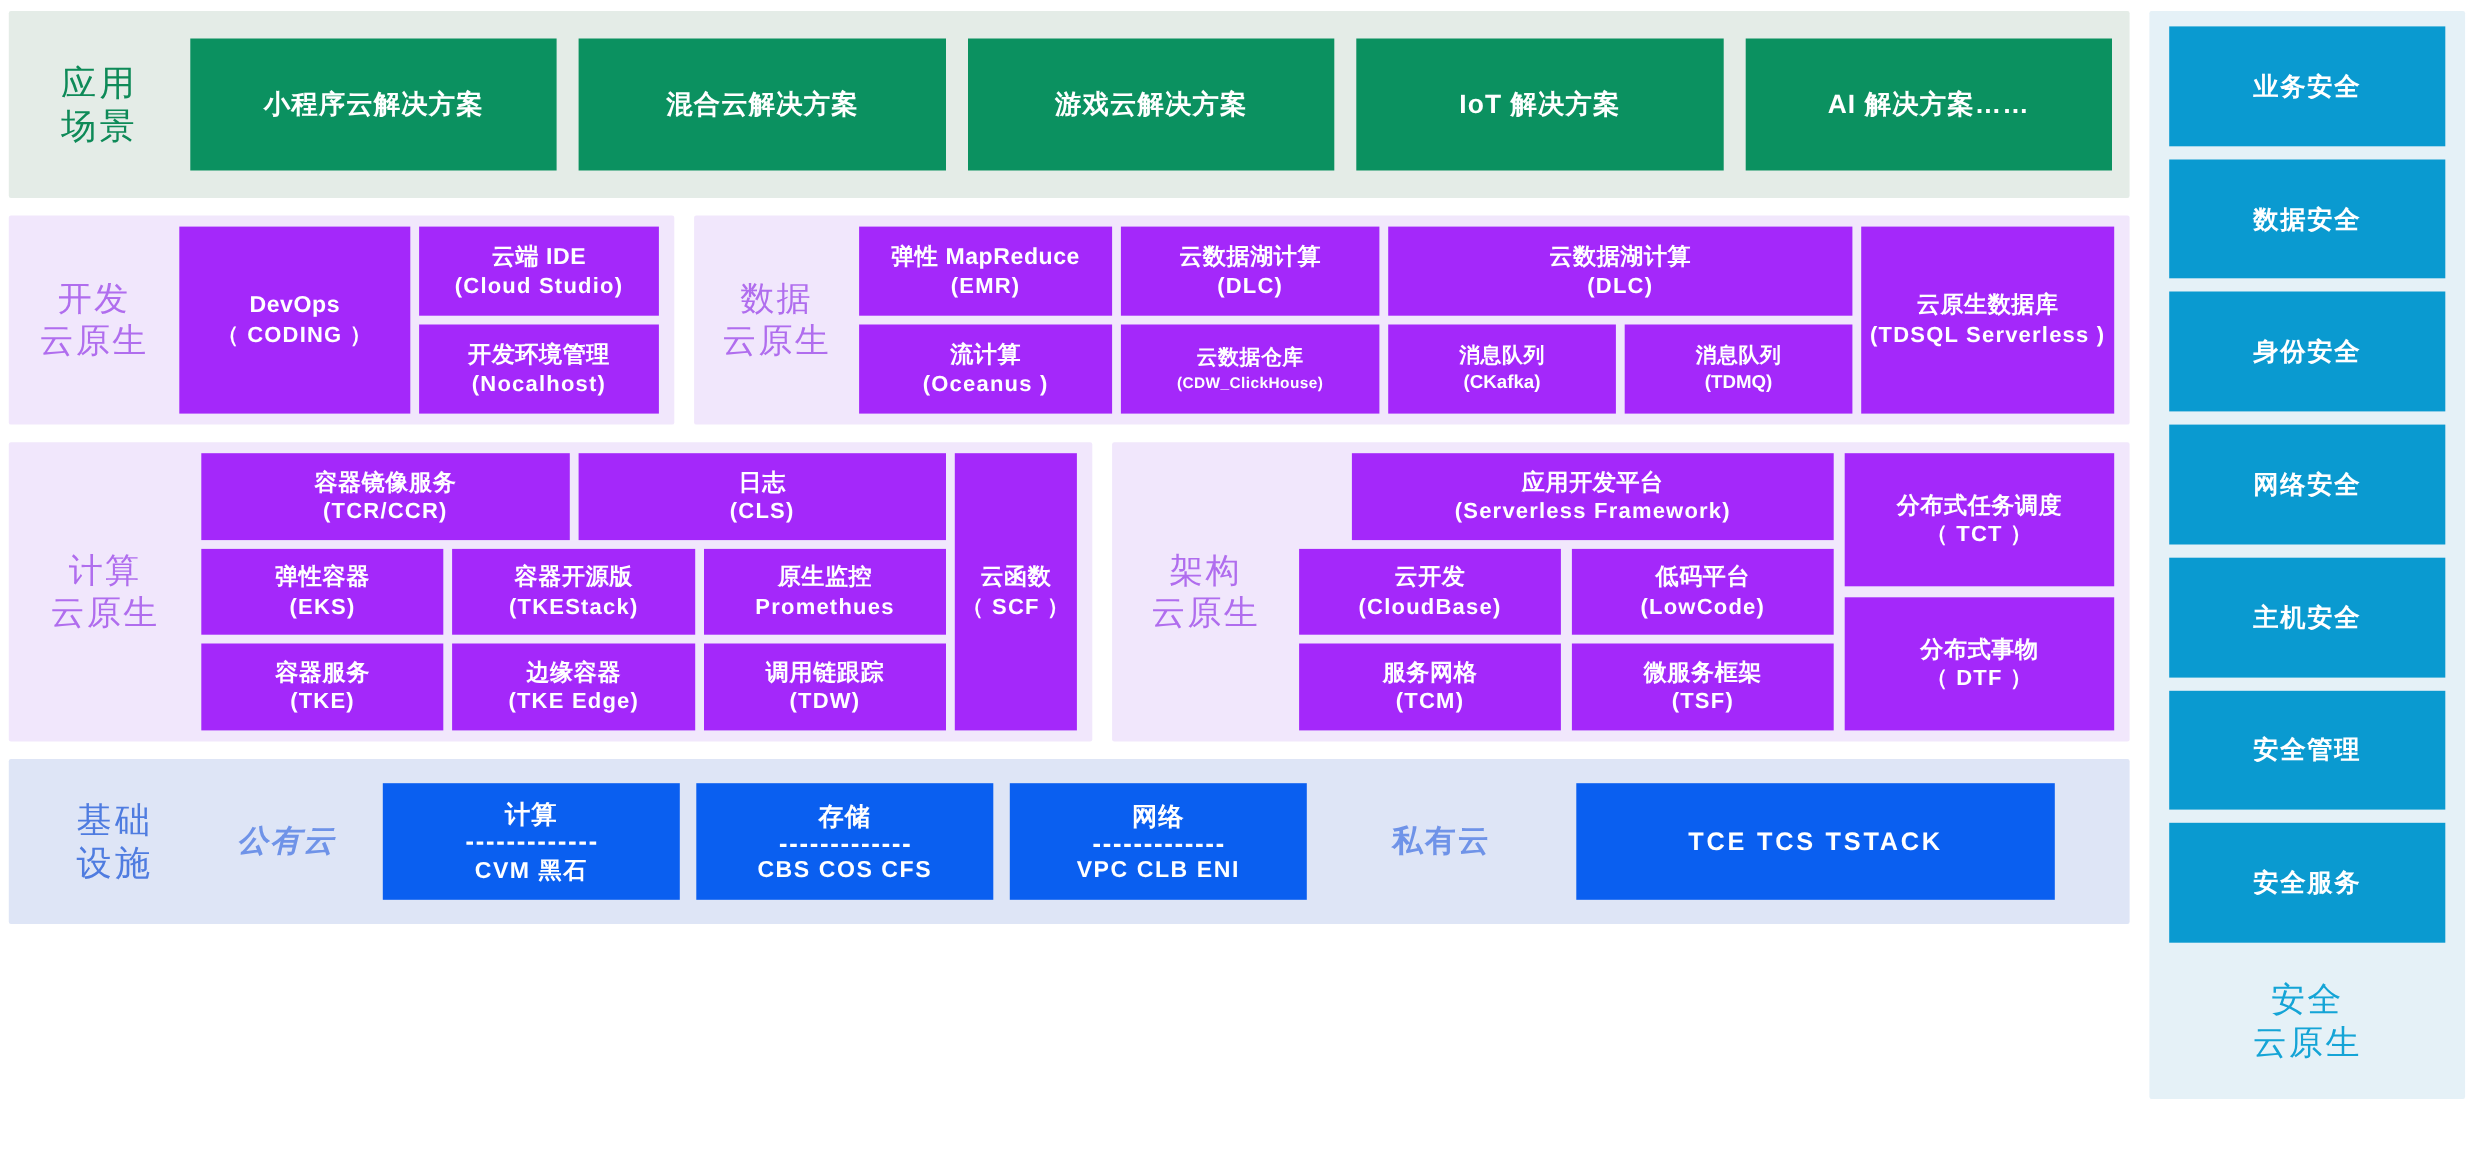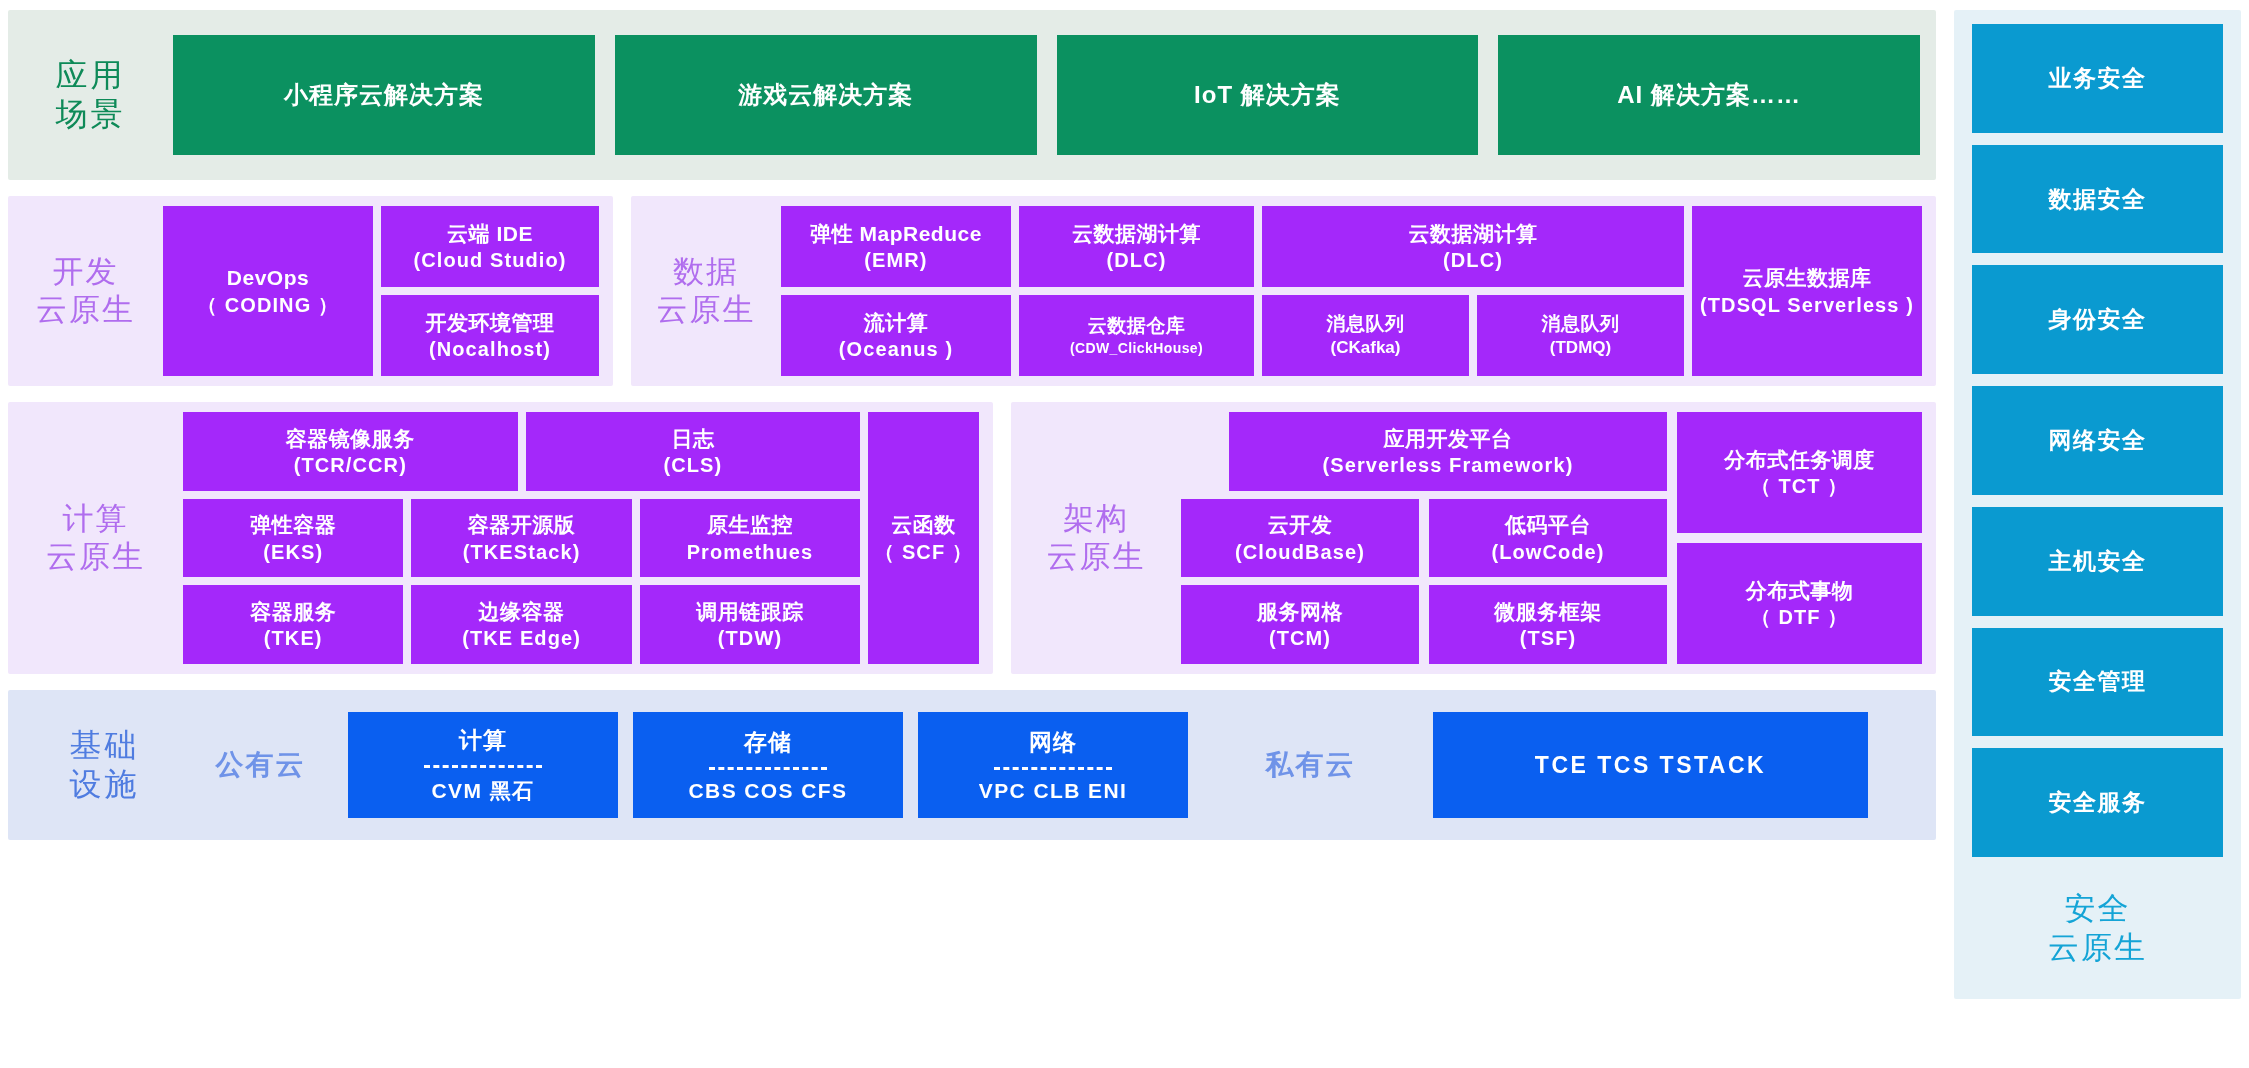--- a/index.html
+++ b/index.html
@@ -131,21 +131,21 @@
   .p-arch .sf { flex: 1; margin-left: 48px; }
 
   
   .row-infra { background: #dee5f6; height: 150px; padding: 8px 14px 8px 0; }
   .row-infra .band-label { width: 165px; font-size: 32px; color: #4f7ce0; letter-spacing: 3px; font-weight: 400; padding-left: 28px;}
   .infra-body { flex: 1; display: flex; align-items: stretch; gap: 0; padding: 14px 0; }
   .cloud-tag {
     display: flex; align-items: center; justify-content: center;
     font-size: 28px; font-weight: 700; color: #6f93e8; letter-spacing: 2px;
   }
-  .cloud-tag.public  { flex: 0 0 175px; }
+  .cloud-tag.public  { flex: 0 0 175px; font-style: italic; }
   .cloud-tag.private { flex: 0 0 245px; }
   .infra-box {
     background: #0a5ff0; color: #fff;
     display: flex; flex-direction: column;
     align-items: center; justify-content: center;
     text-align: center;
   }
   .infra-box .t { font-size: 23px; font-weight: 700; letter-spacing: 1px; }
   .infra-box .dash {
     width: 118px; border-top: 3px dashed #ffffff;
@@ -192,20 +192,21 @@
 
     <div class="band row-app">
       <div class="band-label">
         <span>
           <span>应用</span><br>
           <span>场景</span>
         </span>
       </div>
       <div class="app-boxes">
         <div class="app-box">小程序云解决方案</div>
+        <div class="app-box">混合云解决方案</div>
         <div class="app-box">游戏云解决方案</div>
         <div class="app-box">IoT 解决方案</div>
         <div class="app-box">AI 解决方案……</div>
       </div>
     </div>
 
     <div class="dual-row" style="height:190px;">
 
       <div class="panel p-dev">
         <div class="band-label">

